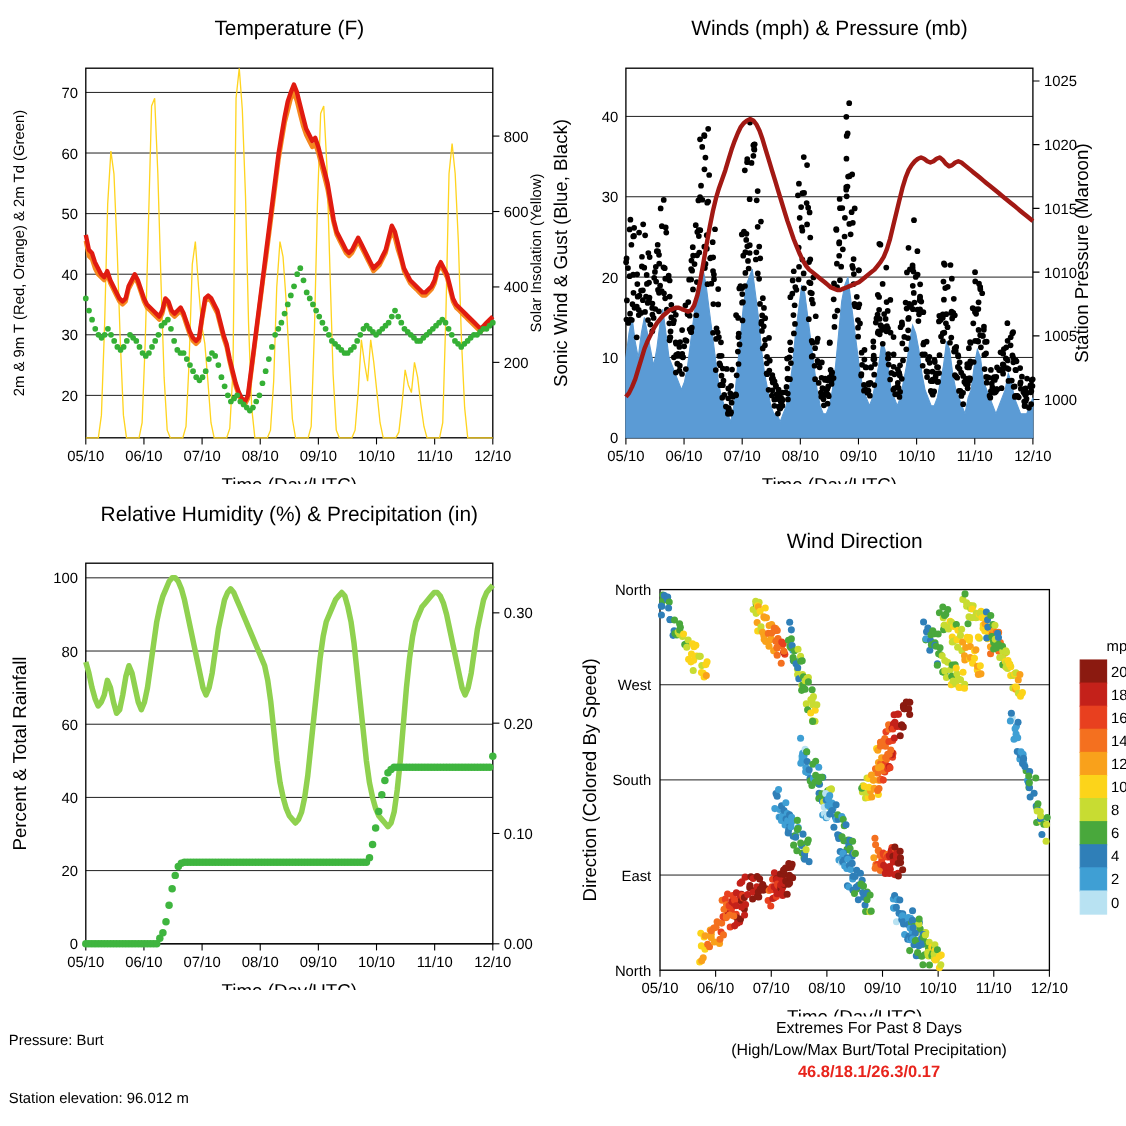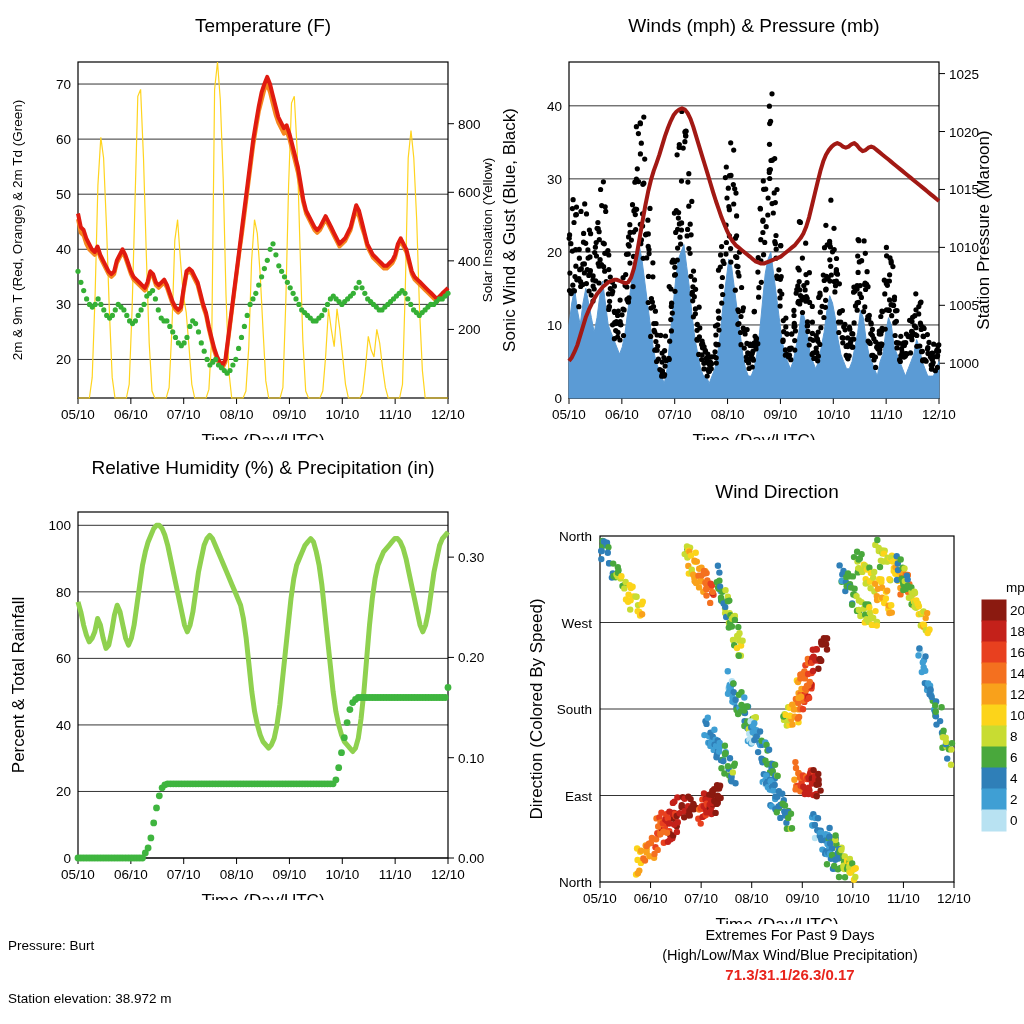--- a/index.html
+++ b/index.html
@@ -2208,25 +2208,25 @@
           <rect x="2" y="209" width="24" height="21" fill="#3f9fd4" stroke="#3f9fd4"></rect>
           <text x="30" y="224" class="tick">2</text>
           <rect x="2" y="230" width="24" height="21" fill="#b8e2f2" stroke="#b8e2f2"></rect>
           <text x="30" y="245" class="tick">0</text>
         </g>
     </svg>
   </div>
 
   <div class="footer" style="left:8px;top:902px;">
     <div>Pressure: Burt</div>
-    <div>Station elevation: 38.972 m</div>
+    <div>Station elevation: 96.012 m</div>
     
     
     
   </div>
 
   <div class="extremes" style="left:600px;top:925px;width:380px;">
-    <div>Extremes For Past 9 Days</div>
-    <div>(High/Low/Max Wind/Blue Precipitation)</div>
-    <div class="vals">71.3/31.1/26.3/0.17</div>
+    <div>Extremes For Past 8 Days</div>
+    <div>(High/Low/Max Burt/Total Precipitation)</div>
+    <div class="vals">46.8/18.1/26.3/0.17</div>
   </div>
 
 </div>
 
 </body></html>

